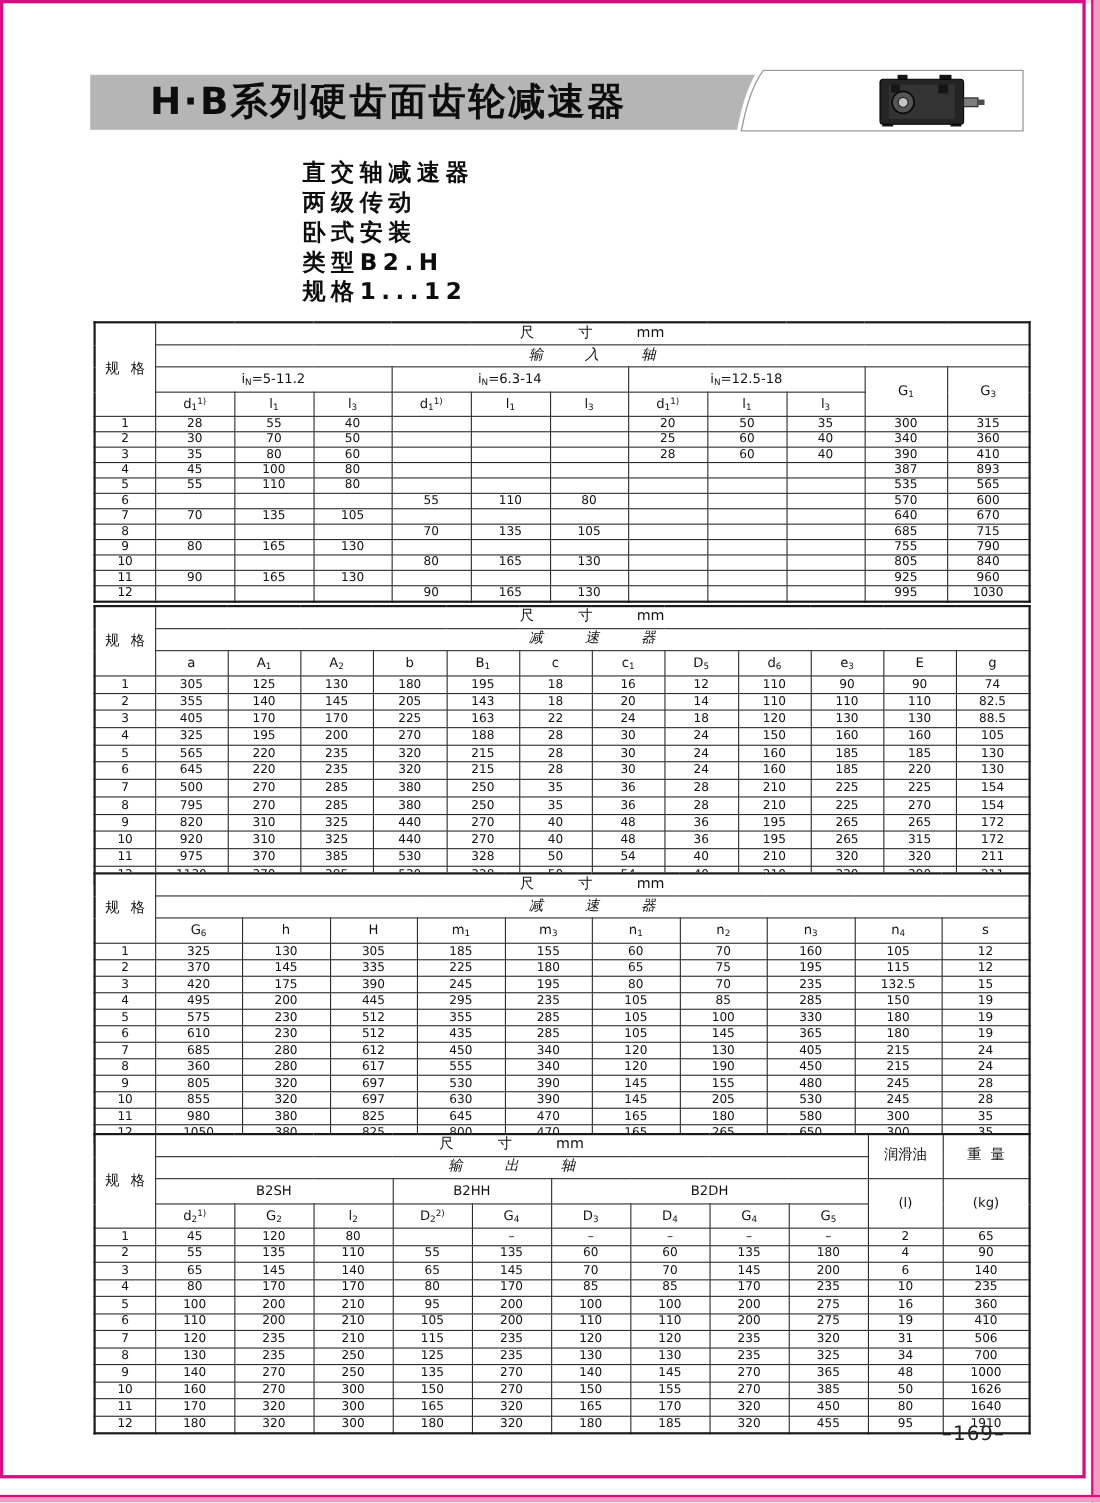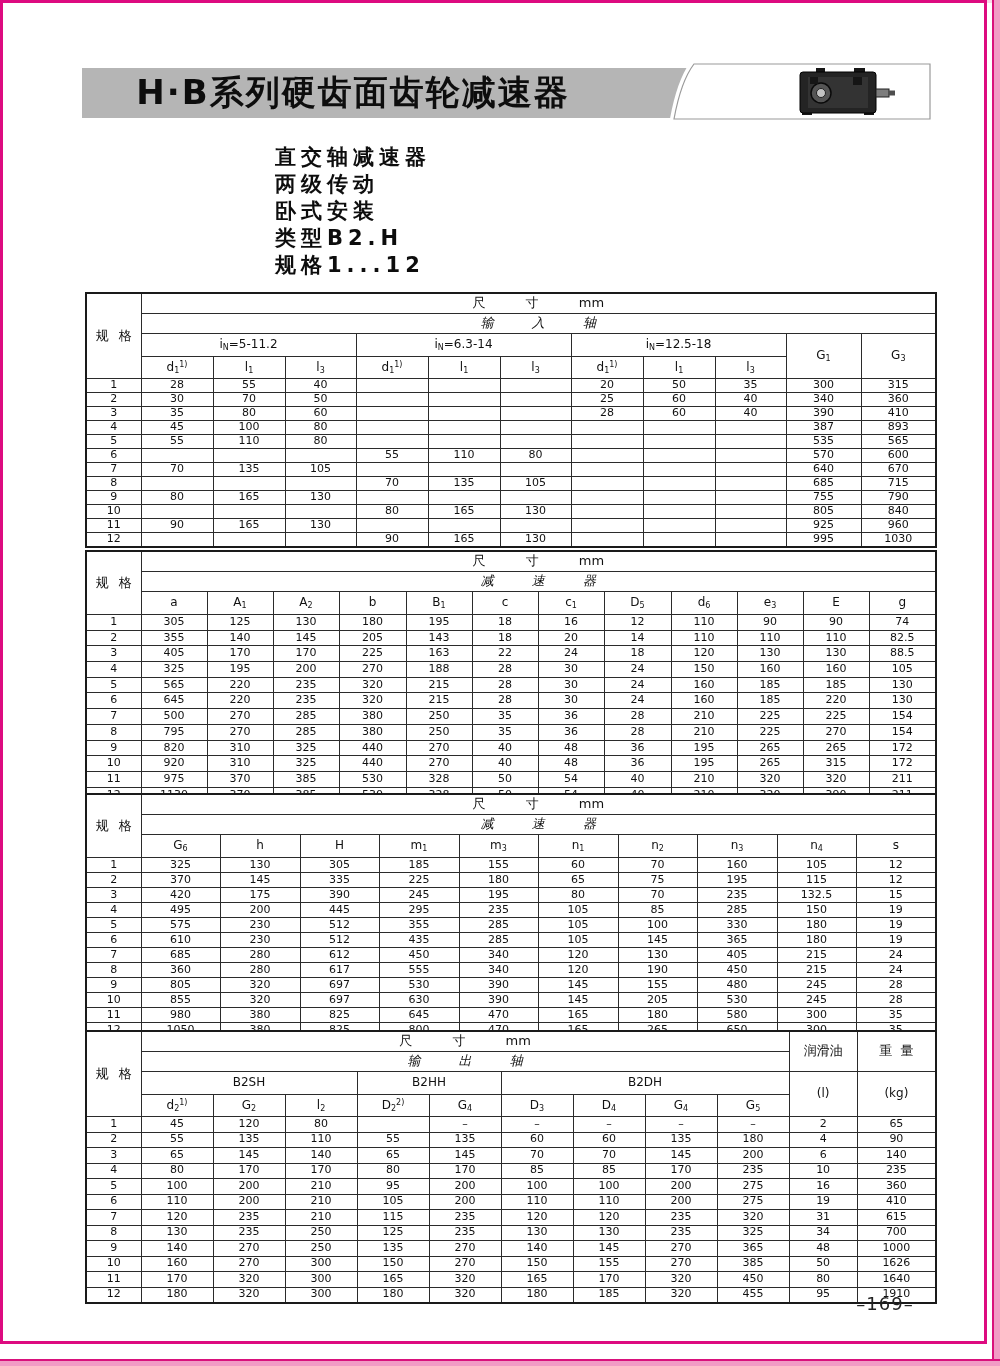--- a/index.html
+++ b/index.html
@@ -877,21 +877,21 @@
         <td>120</td>
         <td>235</td>
         <td>210</td>
         <td>115</td>
         <td>235</td>
         <td>120</td>
         <td>120</td>
         <td>235</td>
         <td>320</td>
         <td>31</td>
-        <td>615</td>
+        <td>506</td>
       </tr>
       <tr>
         <td>8</td>
         <td>130</td>
         <td>235</td>
         <td>250</td>
         <td>125</td>
         <td>235</td>
         <td>130</td>
         <td>130</td>

